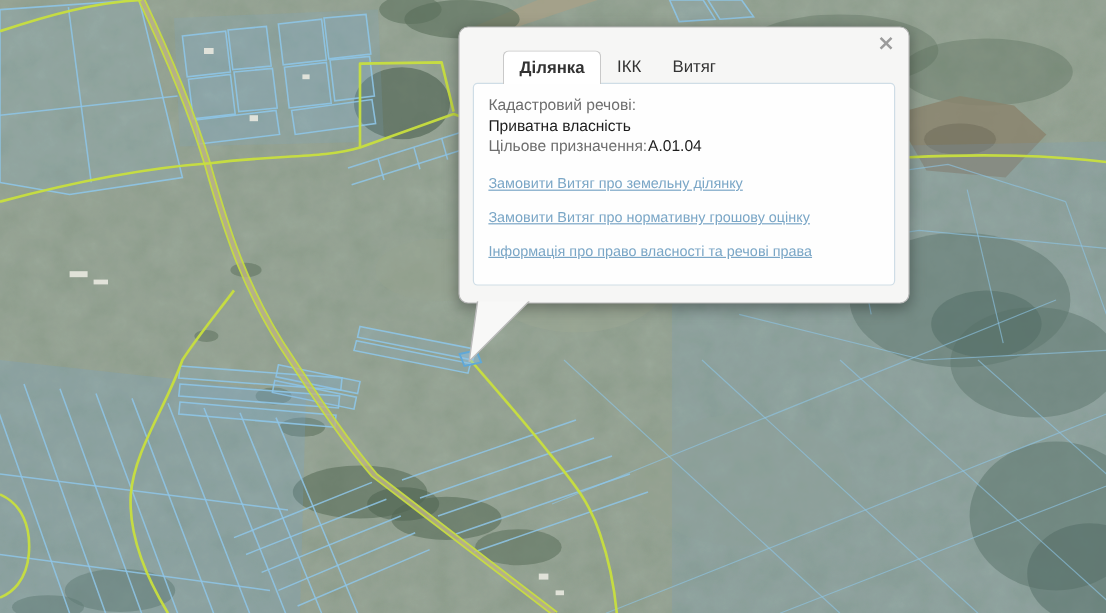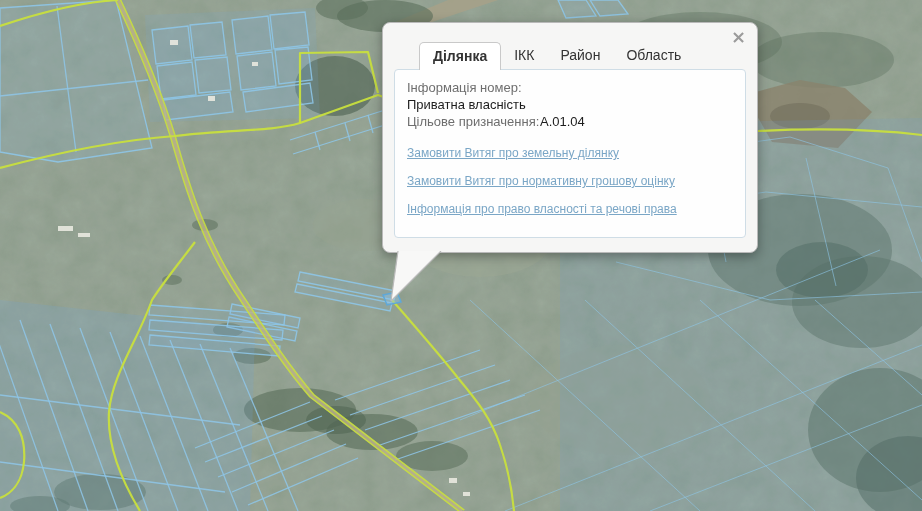--- a/index.html
+++ b/index.html
@@ -185,27 +185,26 @@
 
     <svg class="popup-tail" width="62" height="54" viewBox="0 0 62 54">
       <path d="M10,0 L3,50 L53,0" fill="#f8f8f7" stroke="#bbbbbb" stroke-width="1.2" stroke-linejoin="round"></path>
     </svg>
 
     <span class="close-btn">×</span>
 
     <div class="tabs">
       <span class="tab active">Ділянка</span>
       <span class="tab">ІКК</span>
-      <span class="tab">Район</span>
-      <span class="tab">Область</span>
+      <span class="tab">Витяг</span>
     </div>
 
     <div class="panel">
       <div class="frow">
-        <span class="flabel">Інформація номер:</span>
+        <span class="flabel">Кадастровий речові:</span>
       </div>
       <div class="frow">
         <span class="fvalue">Приватна власність</span>
       </div>
       <div class="frow">
         <span class="flabel">Цільове призначення:</span>
         <span class="fvalue">А.01.04</span>
       </div>
 
       <div class="links">

